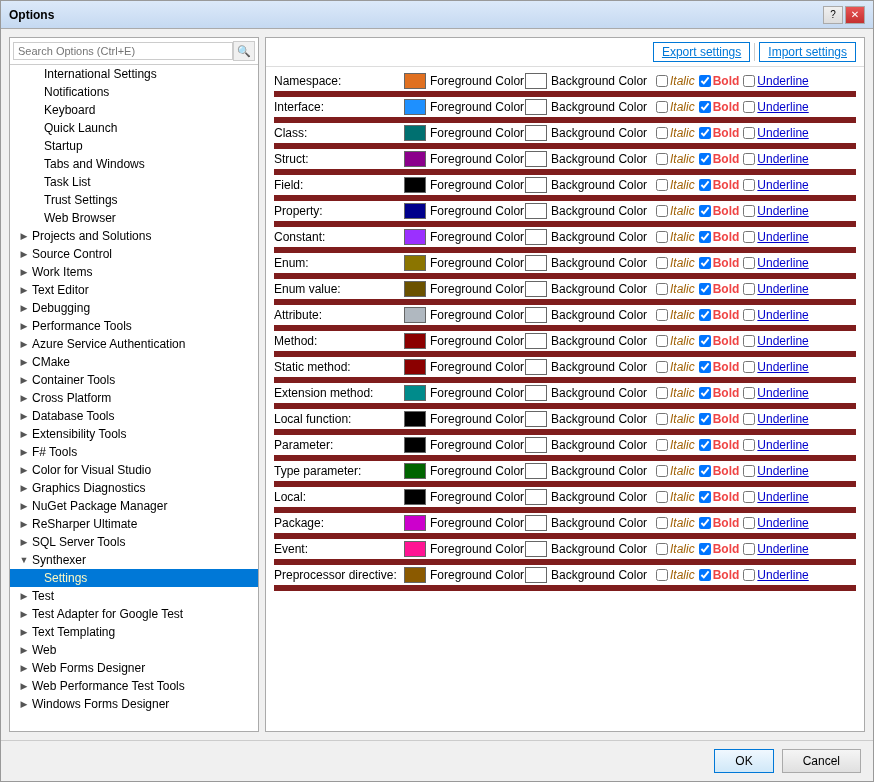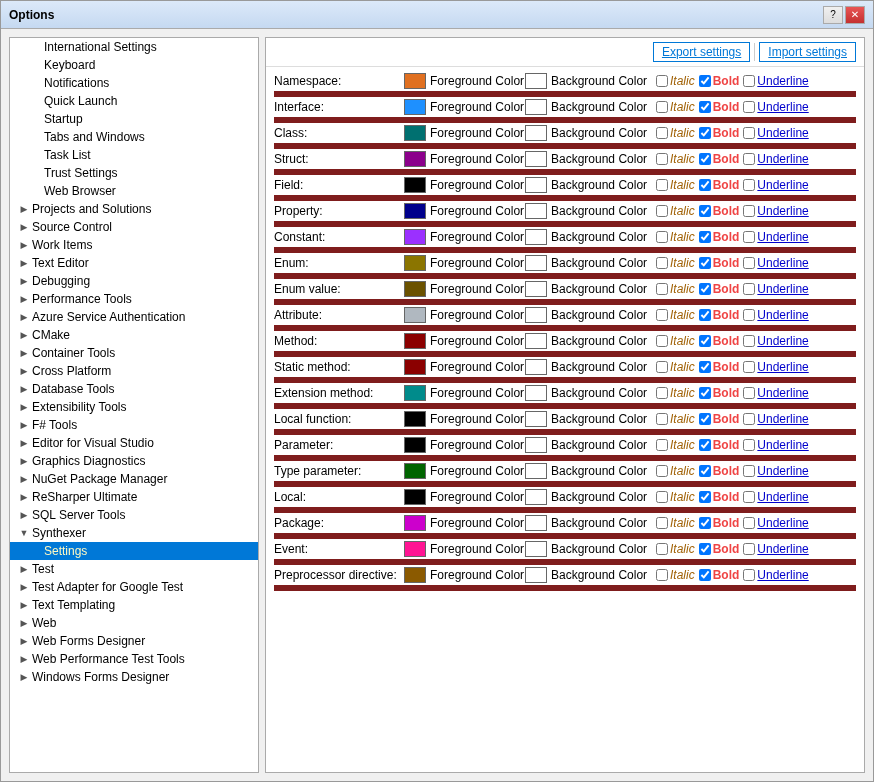--- a/index.html
+++ b/index.html
@@ -279,56 +279,62 @@
     <span class="title-bar-title">Options</span>
     <div class="title-bar-controls">
       <button class="title-btn help">?</button>
       <button class="title-btn close">✕</button>
     </div>
   </div>
 
   <div class="main-content">
 
     <div class="left-panel">
+      <div class="search-box">
+        <input class="search-input" type="text" placeholder="Search Options (Ctrl+E)" style="">
+        <button class="search-icon-btn">
+          <span>🔍</span>
+        </button>
+      </div>
       <div class="tree-container" id="tree-container">
 
       <div class="tree-item indent1">
             <span class="expand-arrow"></span>
             <span class="item-label">International Settings</span>
           </div>
           <div class="tree-item indent1">
             <span class="expand-arrow"></span>
+            <span class="item-label">Notifications</span>
+          </div>
+          <div class="tree-item indent1">
+            <span class="expand-arrow"></span>
             <span class="item-label">Keyboard</span>
           </div>
           <div class="tree-item indent1">
             <span class="expand-arrow"></span>
-            <span class="item-label">Notifications</span>
+            <span class="item-label">Quick Launch</span>
           </div>
           <div class="tree-item indent1">
             <span class="expand-arrow"></span>
-            <span class="item-label">Quick Launch</span>
+            <span class="item-label">Startup</span>
           </div>
           <div class="tree-item indent1">
             <span class="expand-arrow"></span>
-            <span class="item-label">Startup</span>
+            <span class="item-label">Tabs and Windows</span>
           </div>
           <div class="tree-item indent1">
             <span class="expand-arrow"></span>
-            <span class="item-label">Tabs and Windows</span>
+            <span class="item-label">Task List</span>
           </div>
           <div class="tree-item indent1">
             <span class="expand-arrow"></span>
-            <span class="item-label">Task List</span>
+            <span class="item-label">Trust Settings</span>
           </div>
           <div class="tree-item indent1">
             <span class="expand-arrow"></span>
-            <span class="item-label">Trust Settings</span>
-          </div>
-          <div class="tree-item indent1">
-            <span class="expand-arrow"></span>
             <span class="item-label">Web Browser</span>
           </div>
           <div class="tree-item">
             <span class="expand-arrow">▶</span>
             <span class="item-label">Projects and Solutions</span>
           </div>
           <div class="tree-item">
             <span class="expand-arrow">▶</span>
             <span class="item-label">Source Control</span>
           </div>
@@ -371,21 +377,21 @@
           <div class="tree-item">
             <span class="expand-arrow">▶</span>
             <span class="item-label">Extensibility Tools</span>
           </div>
           <div class="tree-item">
             <span class="expand-arrow">▶</span>
             <span class="item-label">F# Tools</span>
           </div>
           <div class="tree-item">
             <span class="expand-arrow">▶</span>
-            <span class="item-label">Editor for Visual Studio</span>
+            <span class="item-label">Color for Visual Studio</span>
           </div>
           <div class="tree-item">
             <span class="expand-arrow">▶</span>
             <span class="item-label">Graphics Diagnostics</span>
           </div>
           <div class="tree-item">
             <span class="expand-arrow">▶</span>
             <span class="item-label">NuGet Package Manager</span>
           </div>
           <div class="tree-item">
@@ -820,13 +826,17 @@
             </span>
             <span class="style-checkbox">
               <input type="checkbox" style="">
               <span class="style-label underline-label">Underline</span>
             </span>
           </div>
         </div>
     </div>
   </div>
 
+  <div class="bottom-bar">
+    <button class="bottom-btn ok">OK</button>
+    <button class="bottom-btn">Cancel</button>
+  </div>
 </div>
 
 </body></html>

